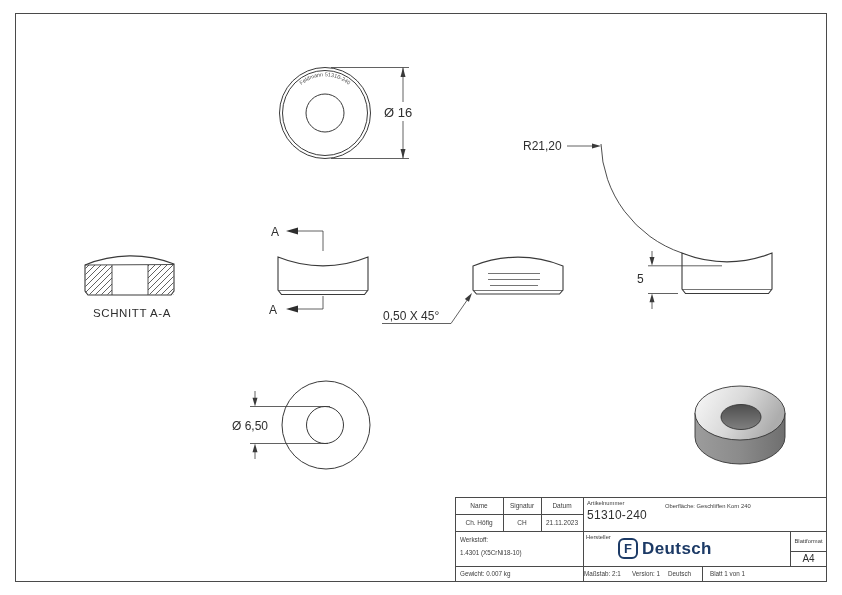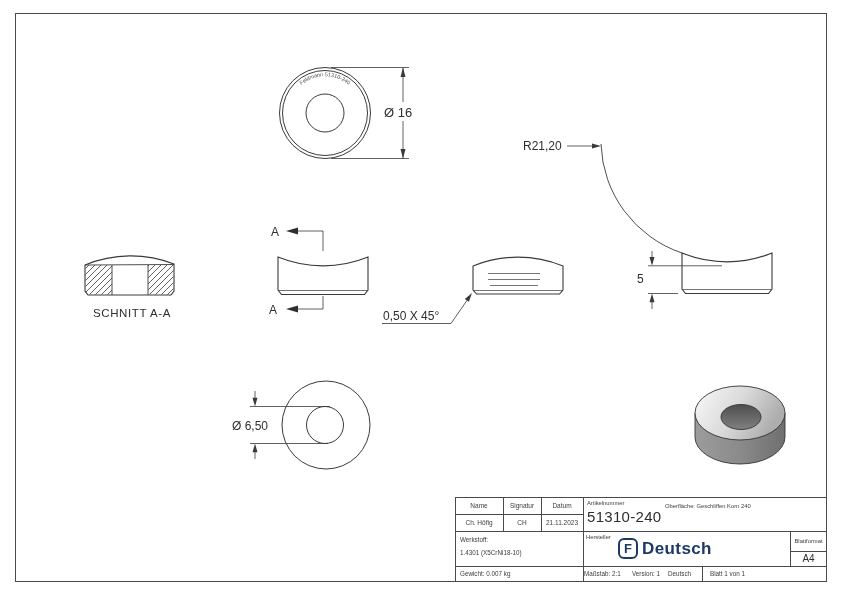--- a/index.html
+++ b/index.html
@@ -8,21 +8,21 @@
   #stage { position: absolute; left: 0; top: 0; width: 842px; height: 595px; background: #fff; }
   .frame { position: absolute; left: 15px; top: 13px; width: 812px; height: 569px;
     border: 1px solid #4a4a4a; }
   svg.draw { position: absolute; left: 0; top: 0; width: 842px; height: 595px; }
 
   
   .tb-line { position: absolute; background: #4a4a4a; }
   .tb-cell { position: absolute; display: flex; align-items: center; justify-content: center;
     font-size: 6.5px; color: #3c3c3c; white-space: nowrap; }
   .tb-label { position: absolute; font-size: 5.8px; color: #3c3c3c; white-space: nowrap; }
-  .tb-big { position: absolute; font-size: 15px; color: #2e2e2e; letter-spacing: 0.3px; white-space: nowrap; }
+  .tb-big { position: absolute; font-size: 12px; color: #2e2e2e; letter-spacing: 0.3px; white-space: nowrap; }
   .logo-row { position: absolute; left: 618px; top: 538px; display: flex; align-items: center; gap: 4px; }
   .logo-box { width: 20px; height: 21px; border: 2.2px solid #1c3a66; border-radius: 6px;
     display: flex; align-items: center; justify-content: center;
     font-size: 13px; font-weight: bold; color: #1c3a66; }
   .logo-text { font-size: 17px; font-weight: bold; color: #1c3a66; letter-spacing: 0.4px; }
   .a4 { font-size: 10px; color: #2e2e2e; }
 </style>
 </head>
 <body>
 

